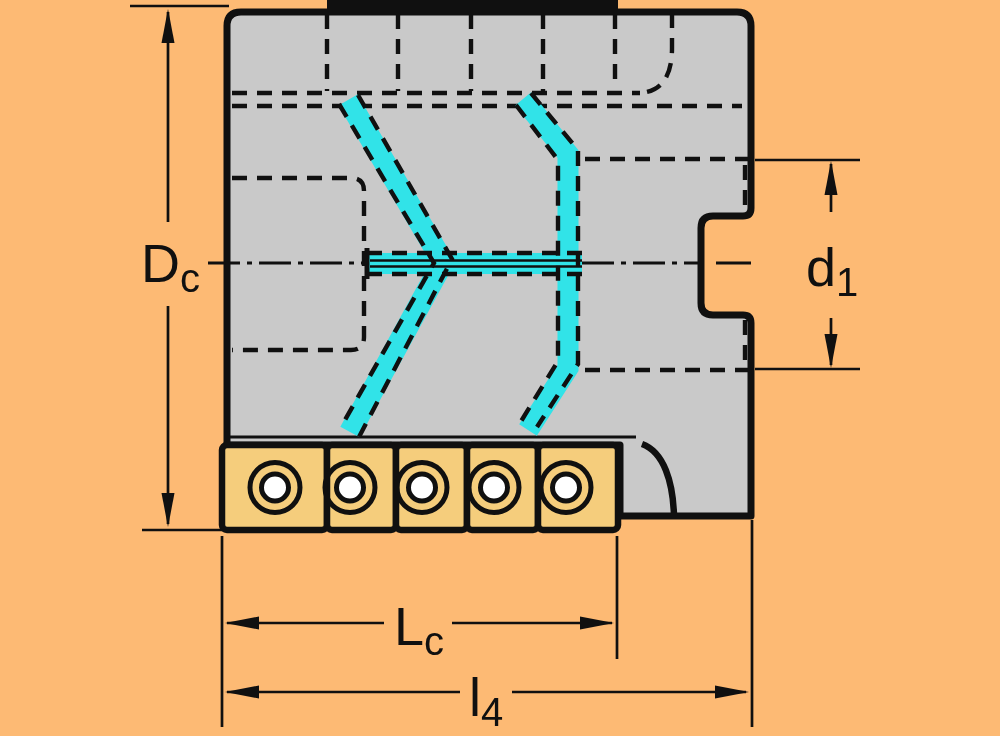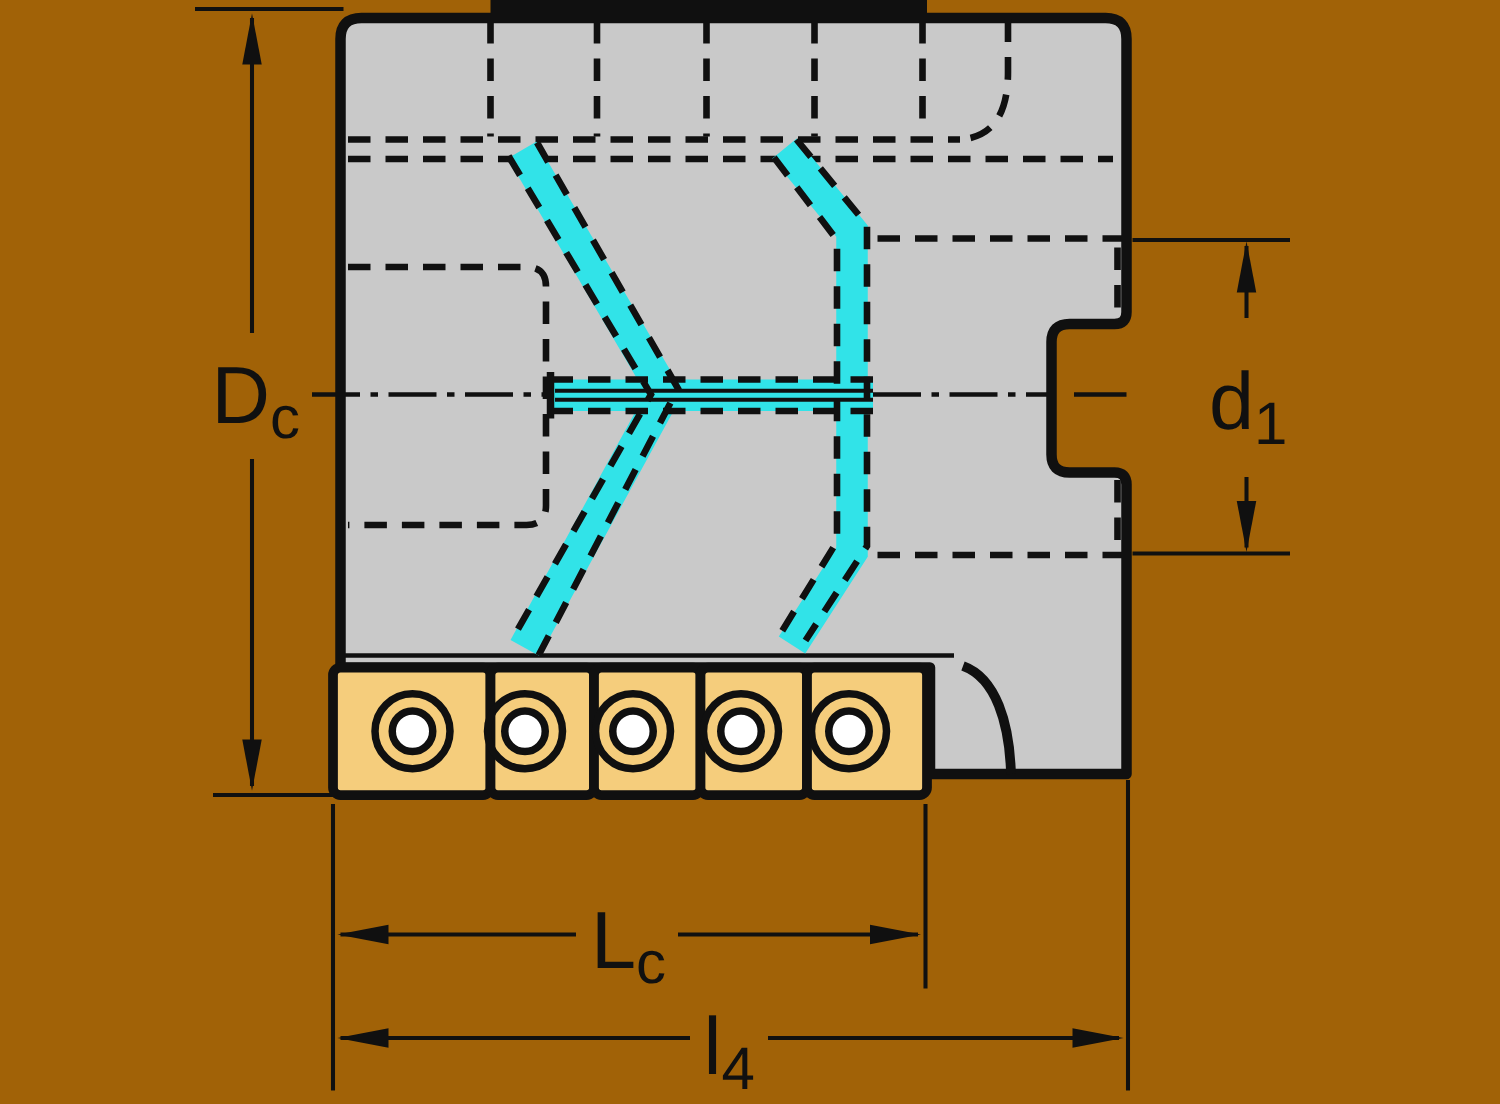--- a/index.html
+++ b/index.html
@@ -1,16 +1,16 @@
 <!DOCTYPE html>
 <html><head>
 <meta charset="utf-8">
 <style>
   html,body{margin:0;padding:0;background:#ffffff;}
-  .stage{position:relative;width:1000px;height:736px;background:#a16207;overflow:hidden;}
+  .stage{position:relative;width:1000px;height:736px;background:#fdba74;overflow:hidden;}
   svg{display:block;}
   .thick{fill:none;stroke:#101010;stroke-width:7;stroke-linejoin:round;}
   .med{fill:none;stroke:#101010;stroke-width:6.5;}
   .thin{fill:none;stroke:#101010;stroke-width:2.7;}
   .thin3{fill:none;stroke:#101010;stroke-width:3;}
   .dash{fill:none;stroke:#101010;stroke-width:4.4;stroke-dasharray:15 10;}
   .cl{fill:none;stroke:#101010;stroke-width:3;stroke-dasharray:32 7 5 7;}
   .arrow{fill:#101010;stroke:none;}
   .dimtext{fill:#101010;font-family:"Liberation Sans",sans-serif;font-size:54px;}
   .sub{font-size:40px;}

